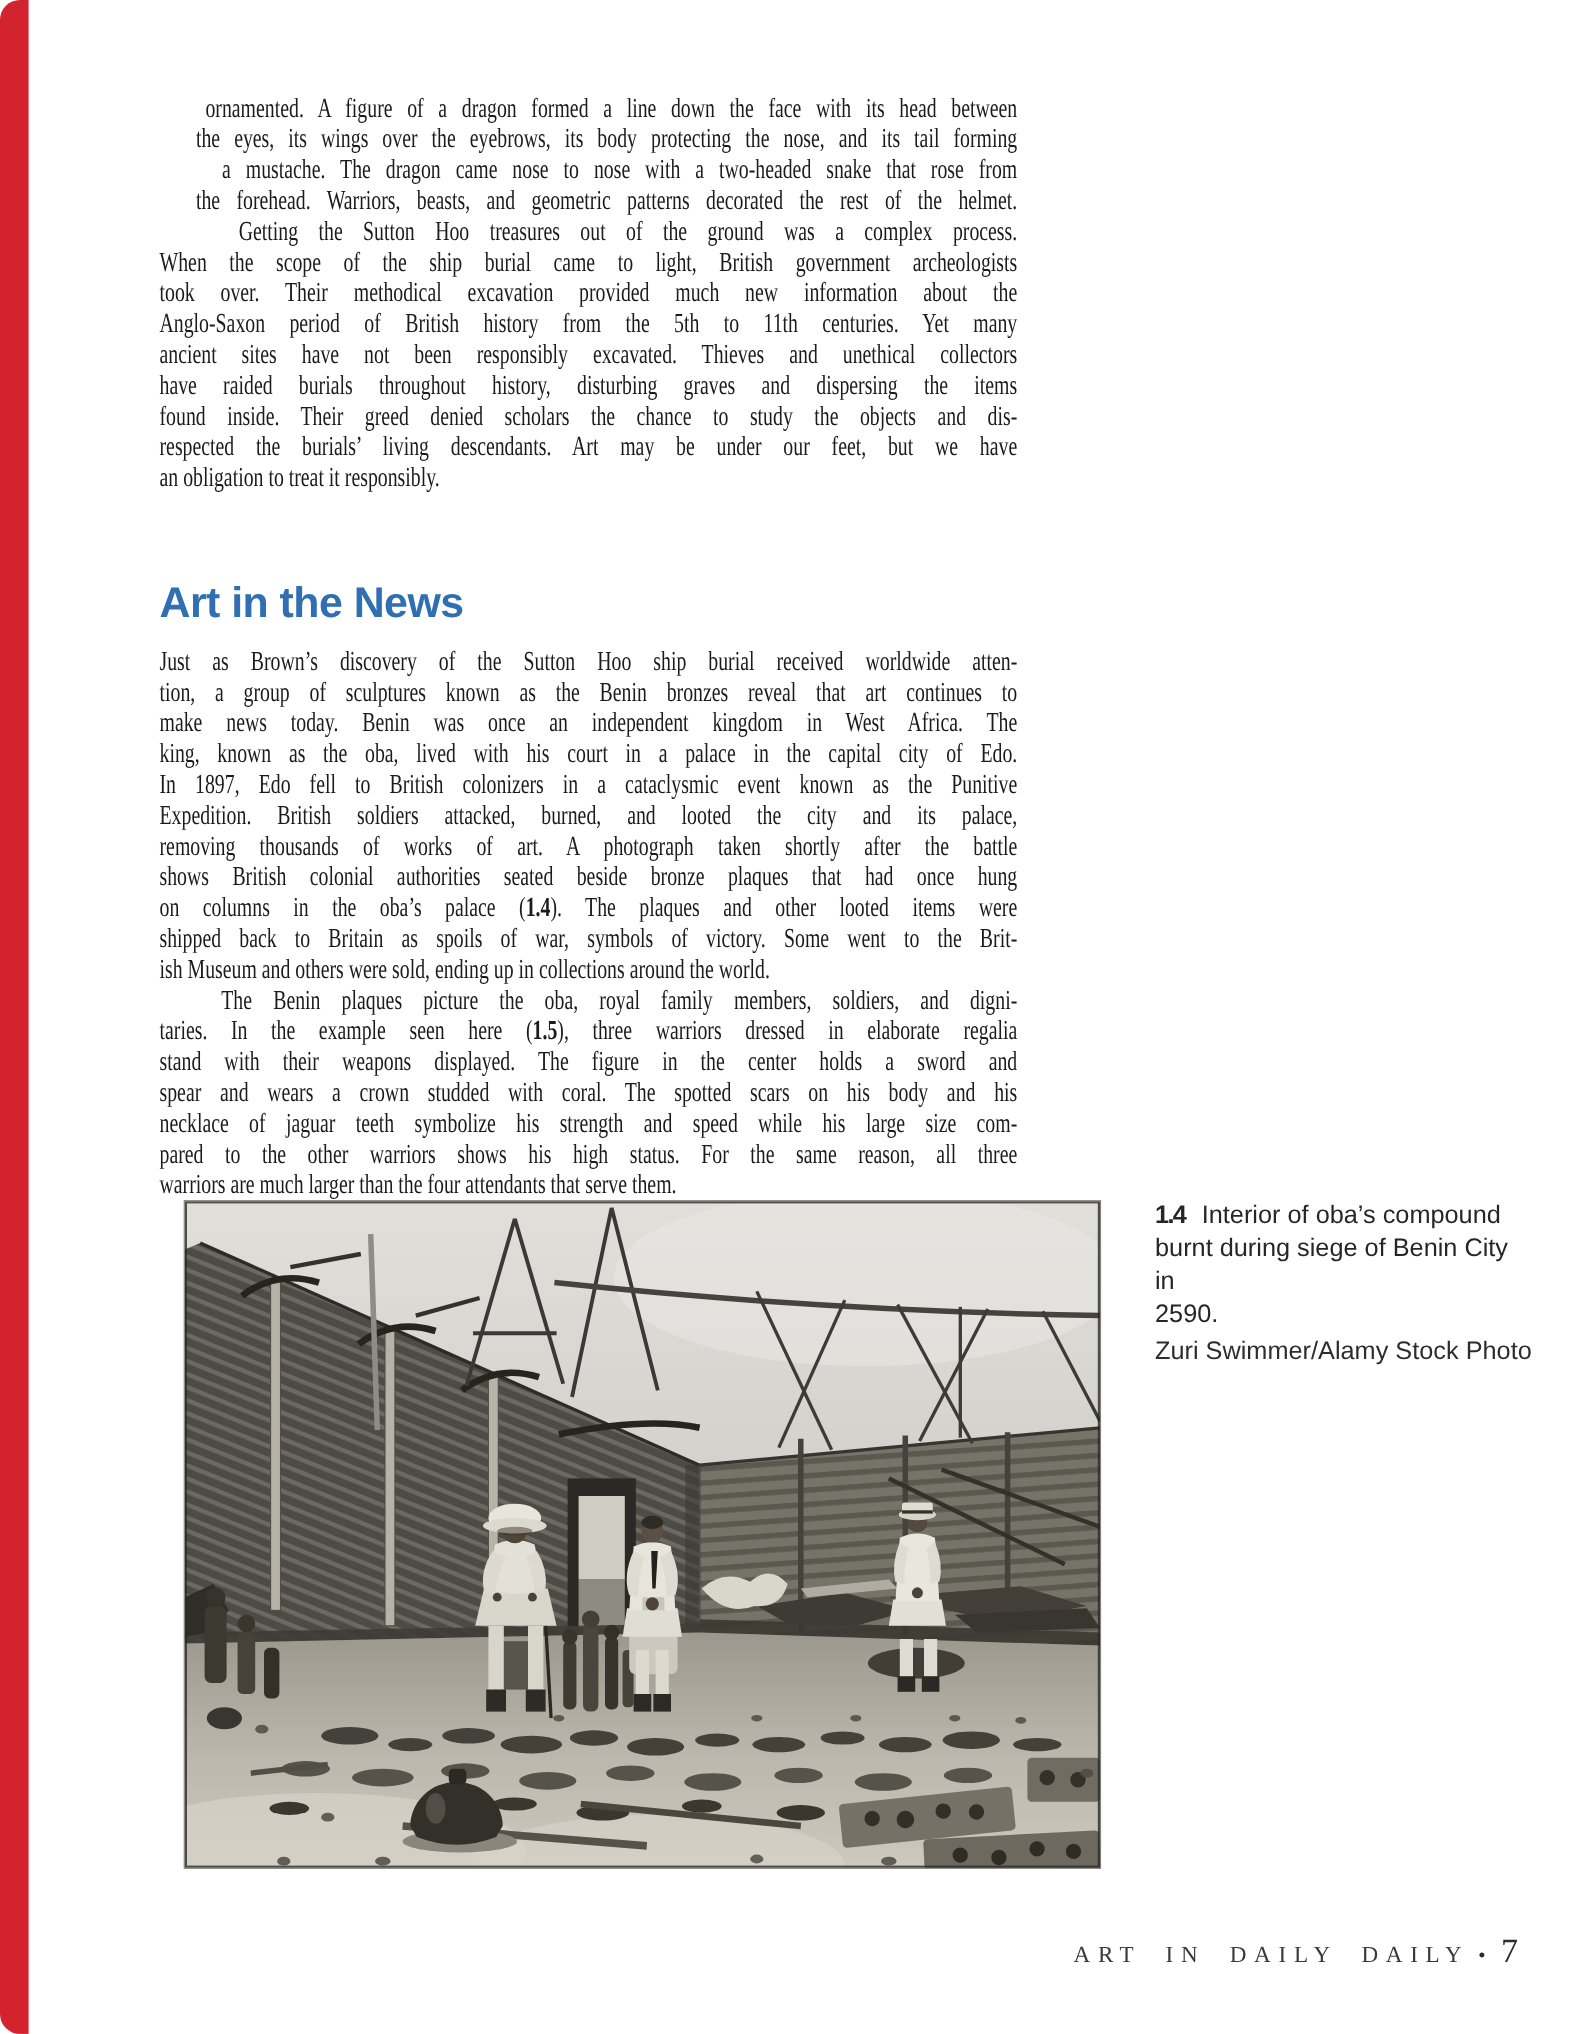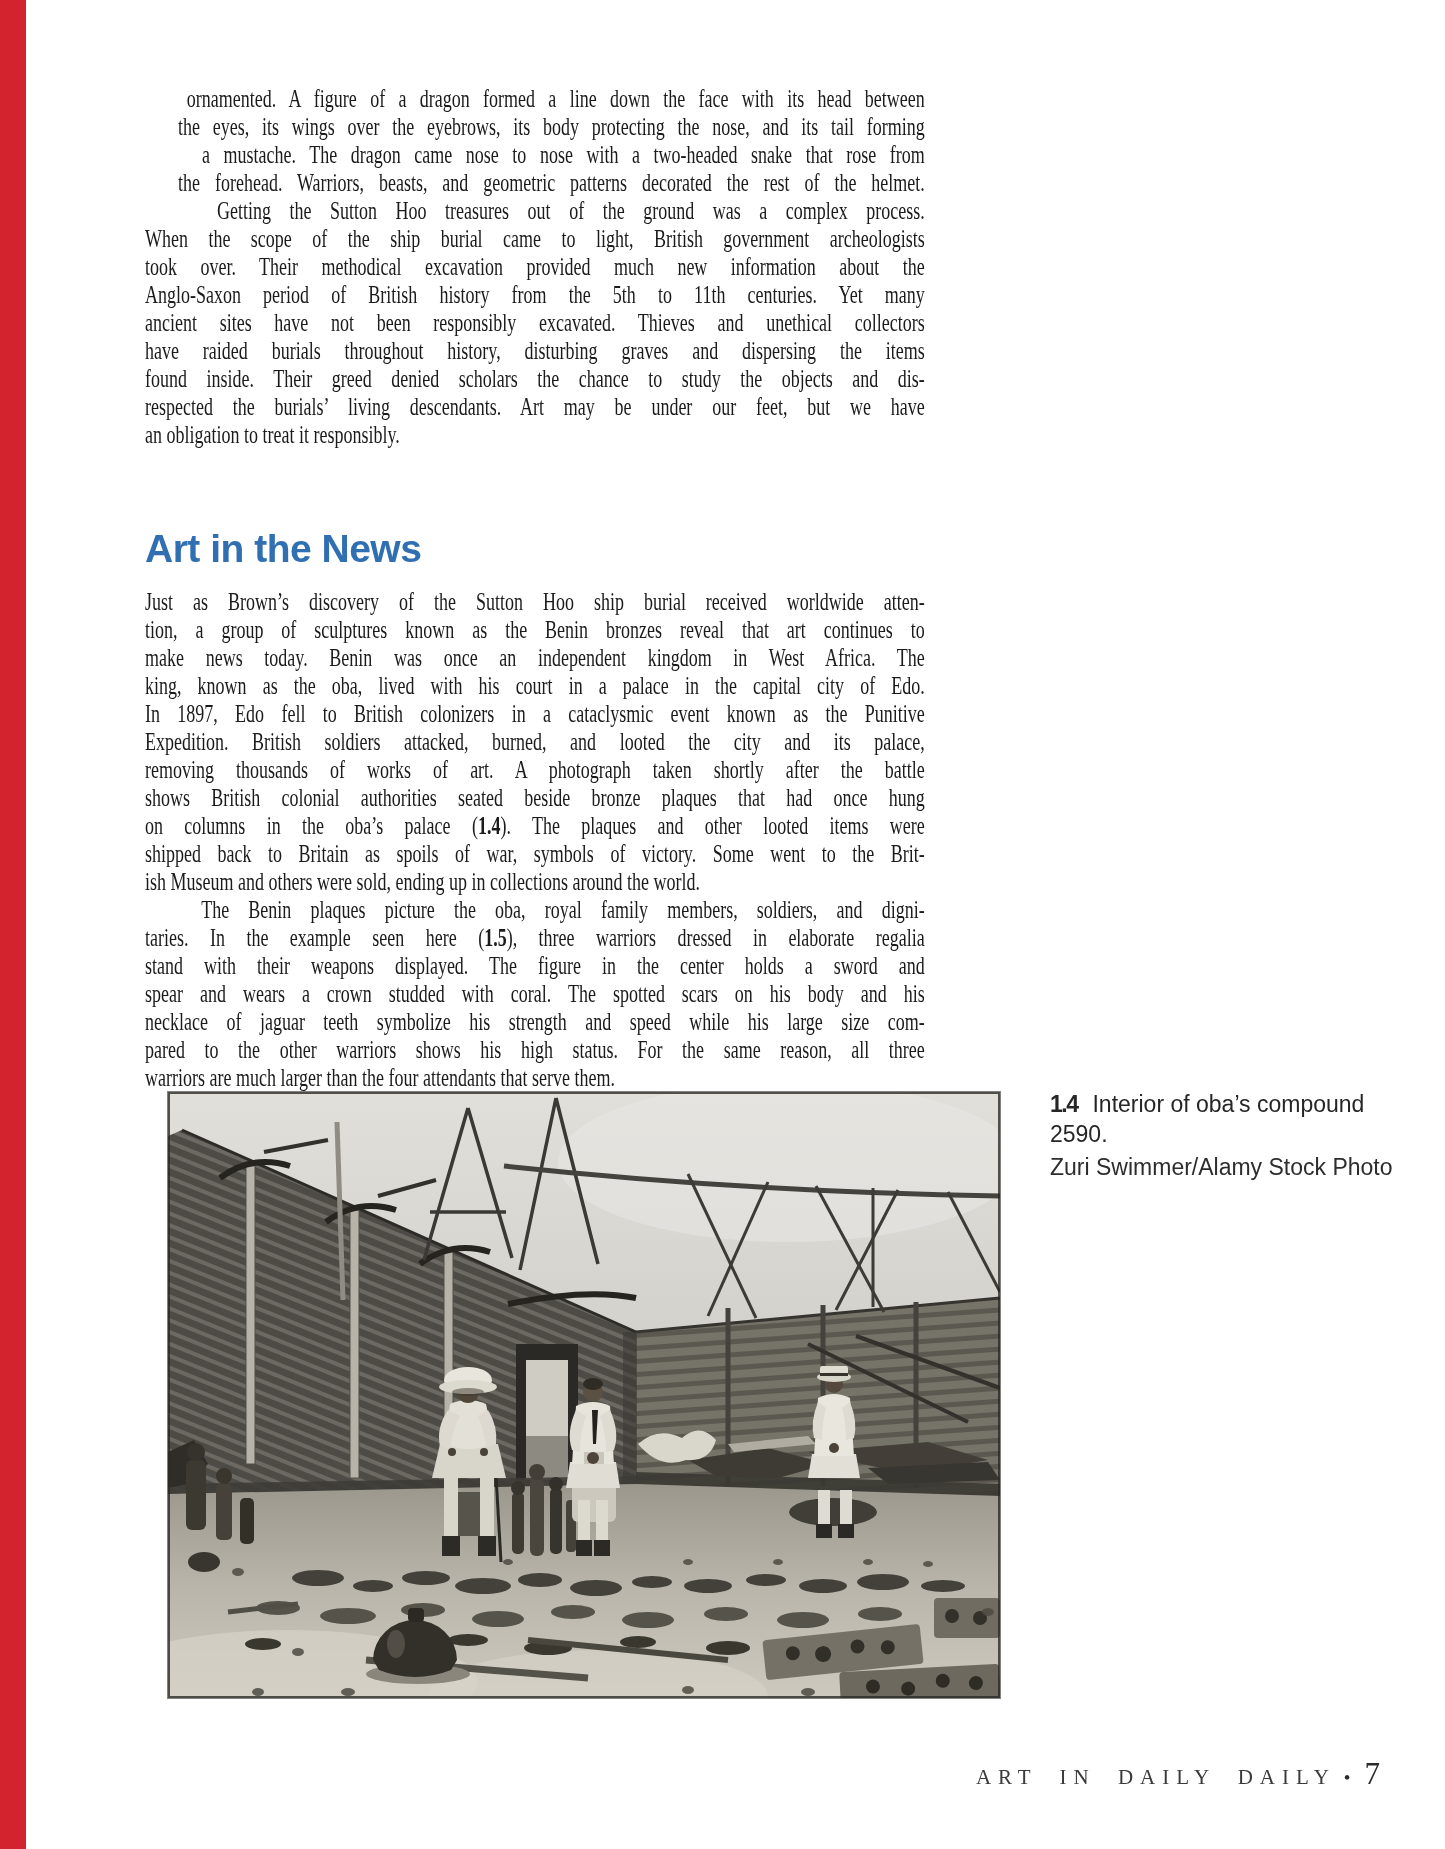--- a/index.html
+++ b/index.html
@@ -1,18 +1,18 @@
 <!DOCTYPE html>
 <html><head>
 <meta charset="utf-8">
 <style>
   html,body { margin:0; padding:0; background:#ffffff; }
   .page {
     position:relative; width:1445px; height:1849px; background:#ffffff;
-    overflow:hidden; font-family:"Liberation Serif", serif;
+    overflow:hidden; font-family:"Liberation Serif", serif;border-radius:18px;
   }
   .spine-bar { position:absolute; left:0; top:0; width:26px; height:1849px; background:#d2232f; }
 
   
   .textblock { position:absolute; left:145px; width:780px; }
   .cond { width:1083px; transform:scaleX(0.72); transform-origin:left top; }
   .jl {
     font-size:25px; line-height:28px; height:28px; color:#1b1b1b;
     text-align:justify; text-align-last:justify; white-space:normal;
   }
@@ -342,20 +342,21 @@
         <ellipse cx="520" cy="598" rx="6" ry="4"></ellipse>
           <ellipse cx="90" cy="600" rx="6" ry="4"></ellipse>
       </g>
 
       <rect x="1" y="1" width="830" height="604" fill="none" stroke="#2a2927" stroke-width="2" opacity="0.8"></rect>
     </svg>
   </div>
 
   <div class="caption">
     <div class="cap-line"><span class="cap-num">1.4</span><span>Interior of oba’s compound</span></div>
+    <div class="cap-line">burnt during siege of Benin City in</div>
     <div class="cap-line">2590.</div>
     <div class="credit">Zuri Swimmer/Alamy Stock Photo</div>
   </div>
 
   <div class="footer">
     <span class="running-head">ART IN DAILY DAILY</span>
     <span class="footer-dot">•</span>
     <span class="page-number">7</span>
   </div>
 

